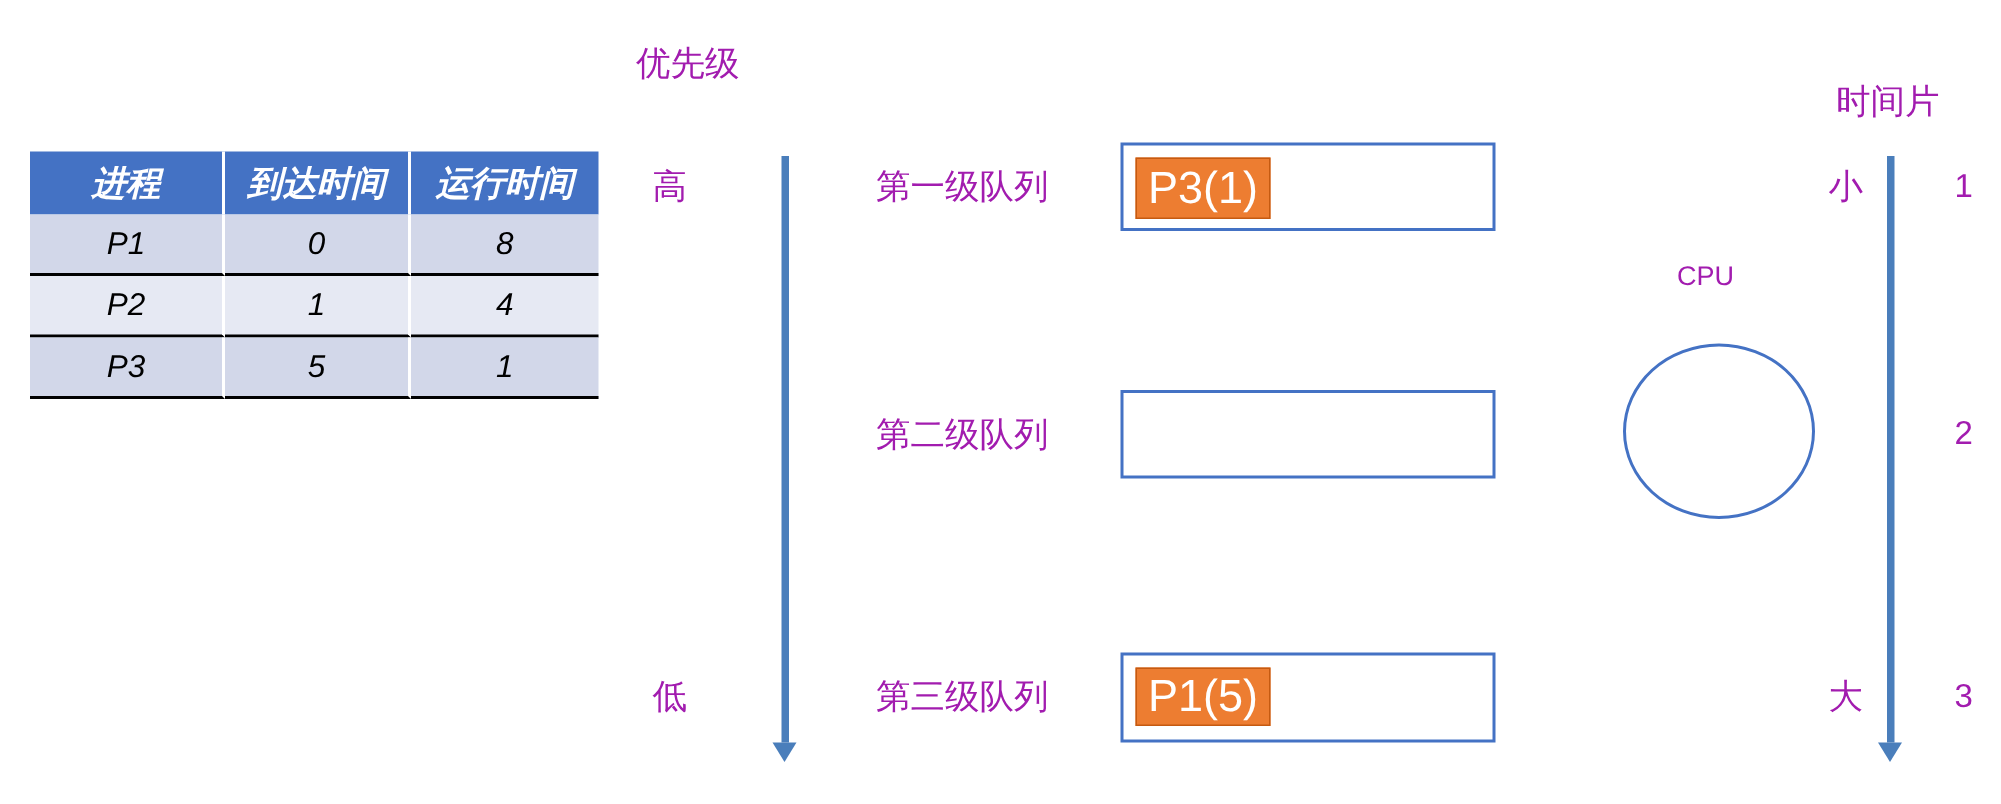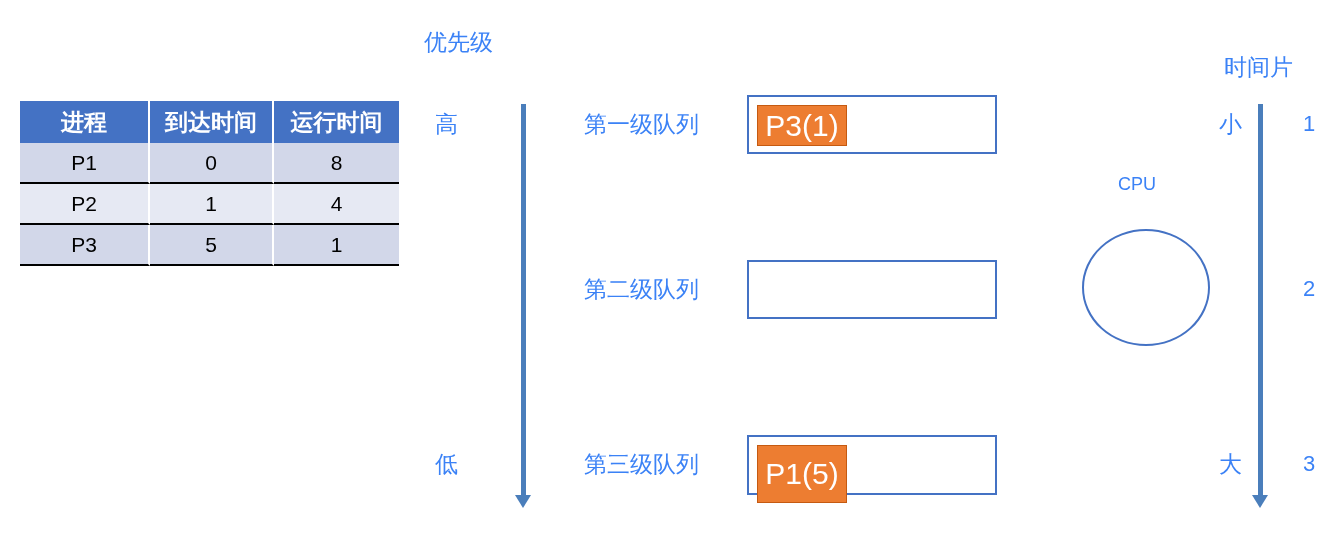--- a/index.html
+++ b/index.html
@@ -29,20 +29,21 @@
     border-spacing: 0;
     table-layout: fixed;
   }
   #process-table th,
   #process-table td {
     text-align: center;
     vertical-align: middle;
     padding: 0;
     height: 39px;
     font-weight: normal;
+    font-style: italic;
   }
   #process-table thead th {
     background: #4472C4;
     color: #ffffff;
     font-size: 23px;
     font-weight: bold;
     border-right: 2px solid #ffffff;
     height: 42px;
   }
   #process-table thead th:last-child { border-right: none; }
@@ -57,21 +58,21 @@
   #process-table tbody tr:nth-child(even) td { background: #E6E9F3; }
   .col-a { width: 130px; }
   .col-b { width: 124px; }
   .col-c { width: 125px; }
 
   
   .lbl {
     position: absolute;
     font-size: 22px;
     line-height: 1;
-    color: #3b82f6;
+    color: #a21caf;
     white-space: nowrap;
   }
   .lbl.cn { font-size: 23px; }
 
   
   .arrow {
     position: absolute;
     width: 5px;
     background: #4A7EBB;
   }
@@ -181,21 +182,21 @@
     <div class="proc-block" style="left:8px; top:8px; width:90px; height:41px;">P3(1)</div>
   </div>
 
   <div class="lbl cn" style="left:584px; top:278px;">第二级队列</div>
 
   <div class="queue-box" style="left:747px; top:260px; width:250px; height:59px;"></div>
 
   <div class="lbl cn" style="left:584px; top:453px;">第三级队列</div>
 
   <div class="queue-box" style="left:747px; top:435px; width:250px; height:60px;">
-    <div class="proc-block" style="left:8px; top:8px; width:90px; height:58px;">P1(5)</div>
+    <div class="proc-block" style="left:8px; top:8px; width:90px; height:39px;">P1(5)</div>
   </div>
 
   <div id="cpu-label" class="lbl">CPU</div>
   <div id="cpu-circle"></div>
 
   <div class="lbl cn" style="left:1224px; top:31px;margin-top:25px;">时间片</div>
 
   <div class="lbl cn" style="left:1219px; top:113px;">小</div>
 
   <div class="lbl cn" style="left:1219px; top:453px;">大</div>

